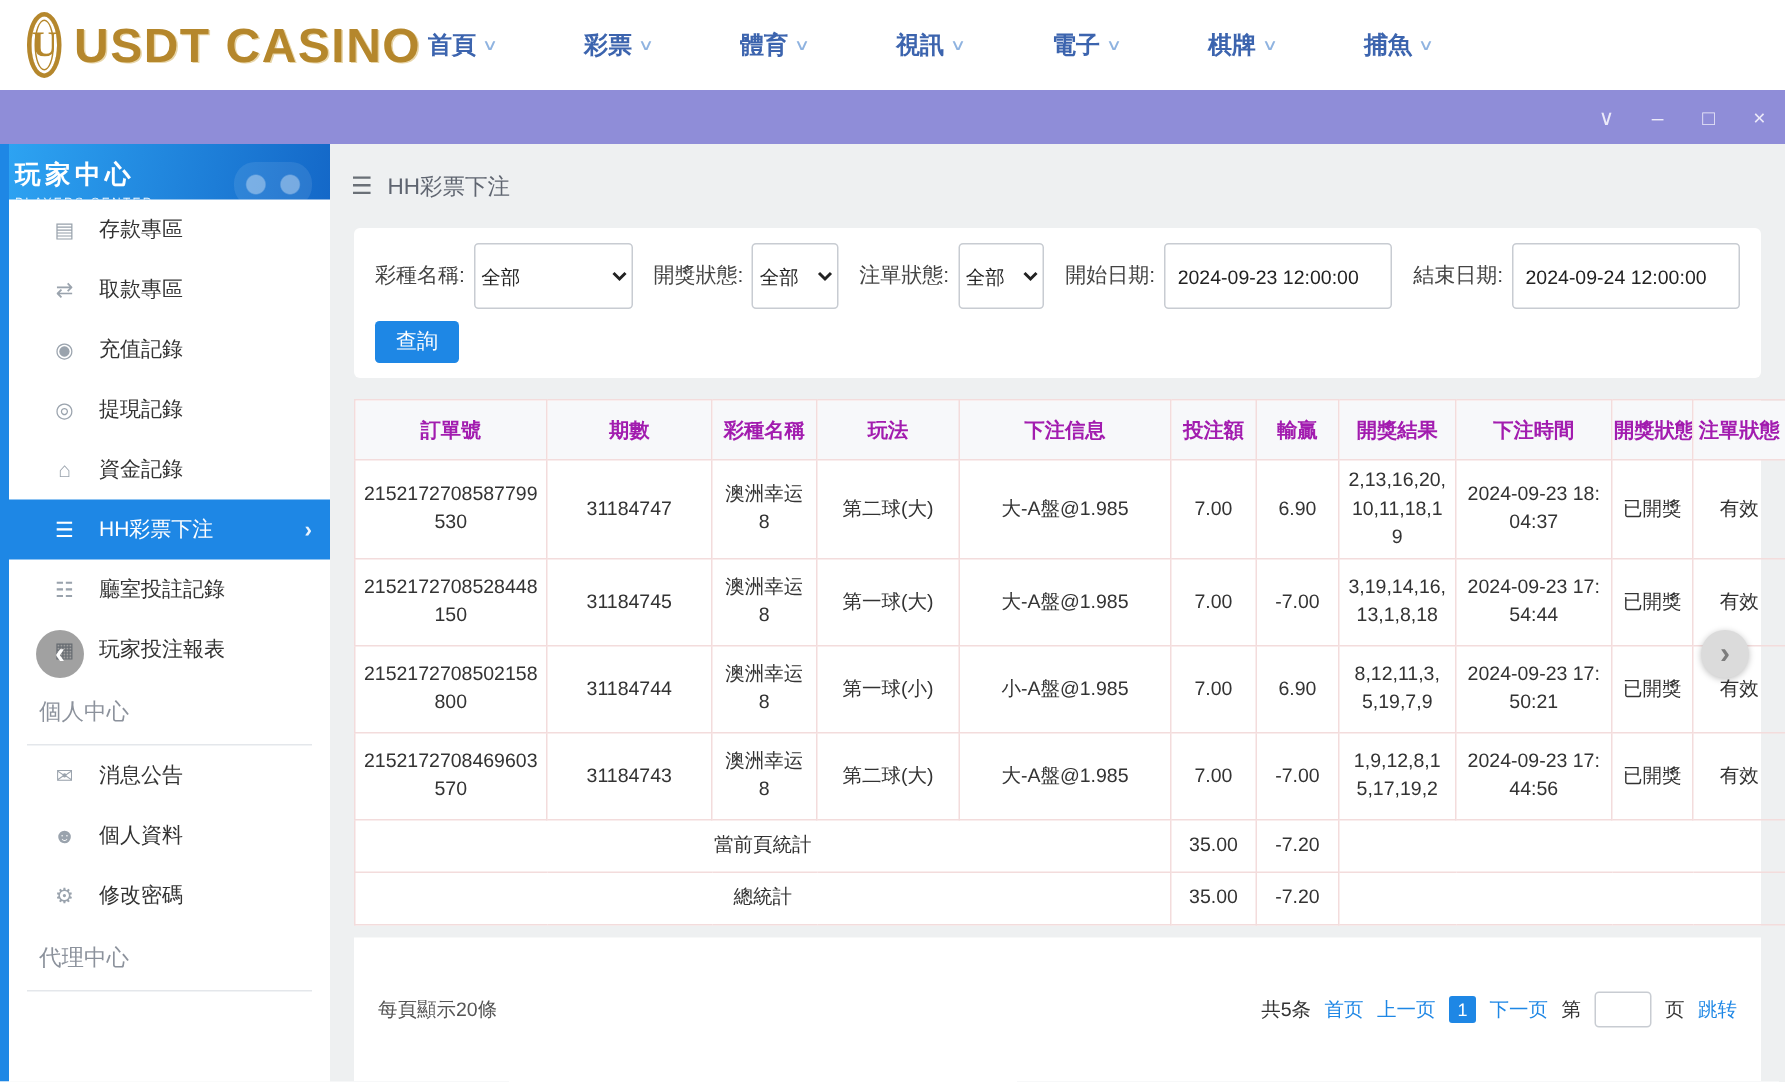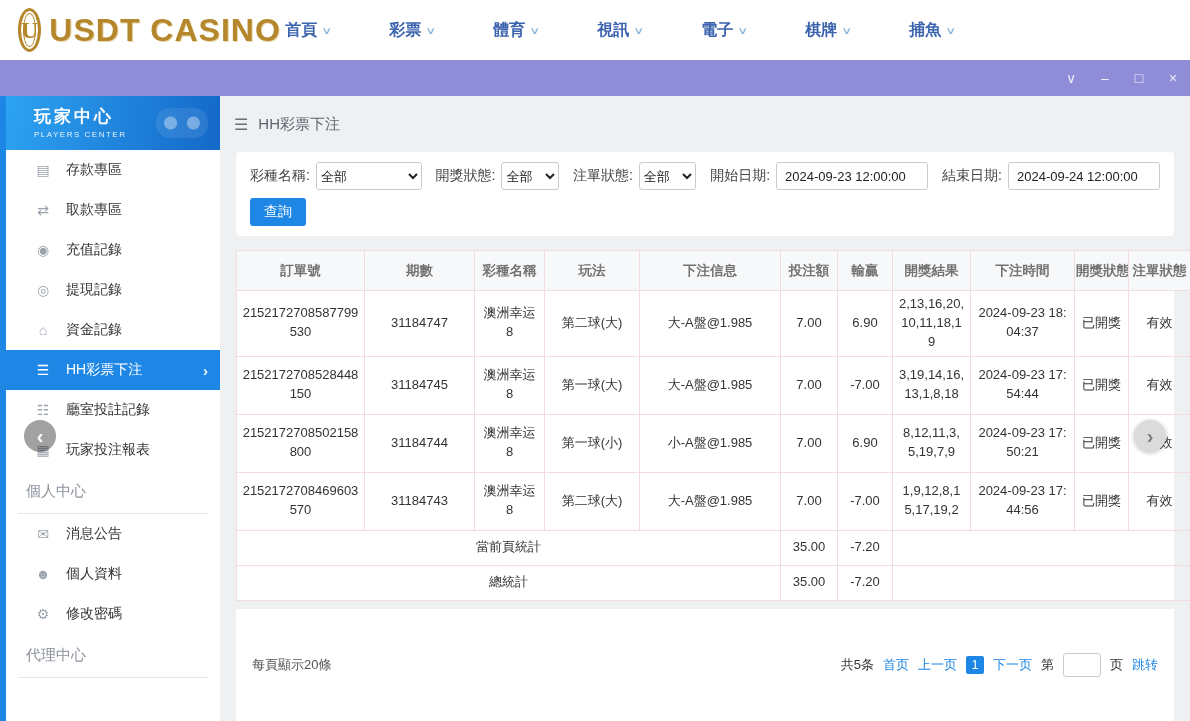--- a/index.html
+++ b/index.html
@@ -42,21 +42,21 @@
     gap: 16px; padding-right: 8px;
   }
   .win-btn { width: 18px; text-align: center; color: #eceaf9; font-size: 14px; cursor: pointer; line-height: 1; }
 
   
   .body { display: flex; height: 625px; border-left: 6px solid var(--primary, #1e87e5); }
 
   
   .sidebar { width: 214px; background: #fff; overflow: hidden; flex: none; }
   .sidebar-hero {
-    height: 54px; padding: 9px 28px; color: #fff; position: relative; overflow: hidden;
+    height: 37px; padding: 9px 4px; color: #fff; position: relative; overflow: hidden;
     background: linear-gradient(100deg, #2da3f2, #1468c8);
   }
   .hero-title { font-size: 17px; font-weight: bold; letter-spacing: 3px; }
   .hero-sub { font-size: 8px; letter-spacing: 1.5px; opacity: .9; margin-top: 2px; }
   .gamepad-deco {
     position: absolute; right: 12px; top: 12px; width: 52px; height: 30px; border-radius: 14px;
     background:
       radial-gradient(circle at 28% 50%, rgba(255,255,255,.8) 0 6px, transparent 7px),
       radial-gradient(circle at 72% 50%, rgba(255,255,255,.8) 0 6px, transparent 7px),
       rgba(255,255,255,.18);
@@ -80,38 +80,38 @@
   .crumb-bar { height: 56px; display: flex; align-items: center; gap: 10px; padding: 0 14px; }
   .hamburger { font-size: 16px; color: #6a7077; cursor: pointer; }
   .crumb { font-size: 15px; color: #5f6570; }
   .content { flex: 1; padding: 0 16px; display: flex; flex-direction: column; }
 
   .filter-card { background: #fff; border-radius: 4px; padding: 10px 14px; }
   .filter-row { display: flex; align-items: center; gap: 6px; font-size: 14px; color: #444; white-space: nowrap; }
   .filter-row label { margin-left: 8px; }
   .filter-row label:first-child { margin-left: 0; }
   select, .date-input, .pg-input {
-    height: 28px; border: 1px solid #c8ccd2; border-radius: 3px;
+    height: 44px; border: 1px solid #c8ccd2; border-radius: 3px;
     background: #fff; font-size: 13px; color: #222;
     font-family: "Liberation Sans", "DejaVu Sans", sans-serif;
   }
   .sel-wide { width: 118px; }
   .sel-small { width: 64px; }
   .date-input { width: 152px; padding: 0 8px; }
   .btn-primary {
     margin-top: 8px; min-width: 56px; height: 28px; padding: 0 14px;
     background: var(--primary, #1e87e5); color: #fff; border: none; border-radius: 3px;
     font-size: 14px; cursor: pointer;
     font-family: "Liberation Sans", "DejaVu Sans", sans-serif;
   }
 
   .table-card { margin-top: 14px; background: #fff; }
   table { width: 100%; border-collapse: collapse; table-layout: fixed; }
   th {
-    background: #f7f8fa; color: #737373; font-size: 13.5px; font-weight: bold;
+    background: #f7f8fa; color: #a21caf; font-size: 13.5px; font-weight: bold;
     height: 40px; border: 1px solid var(--table-border, #f3dcdc);
     padding: 2px 1px; white-space: nowrap; overflow: hidden;
   }
   td {
     border: 1px solid var(--table-border, #f3dcdc);
     text-align: center; font-size: 13px; color: #333;
     padding: 4px 5px; word-break: break-all; height: 58px; line-height: 1.45;
   }
   tr.summary td { height: 35px; }
 

